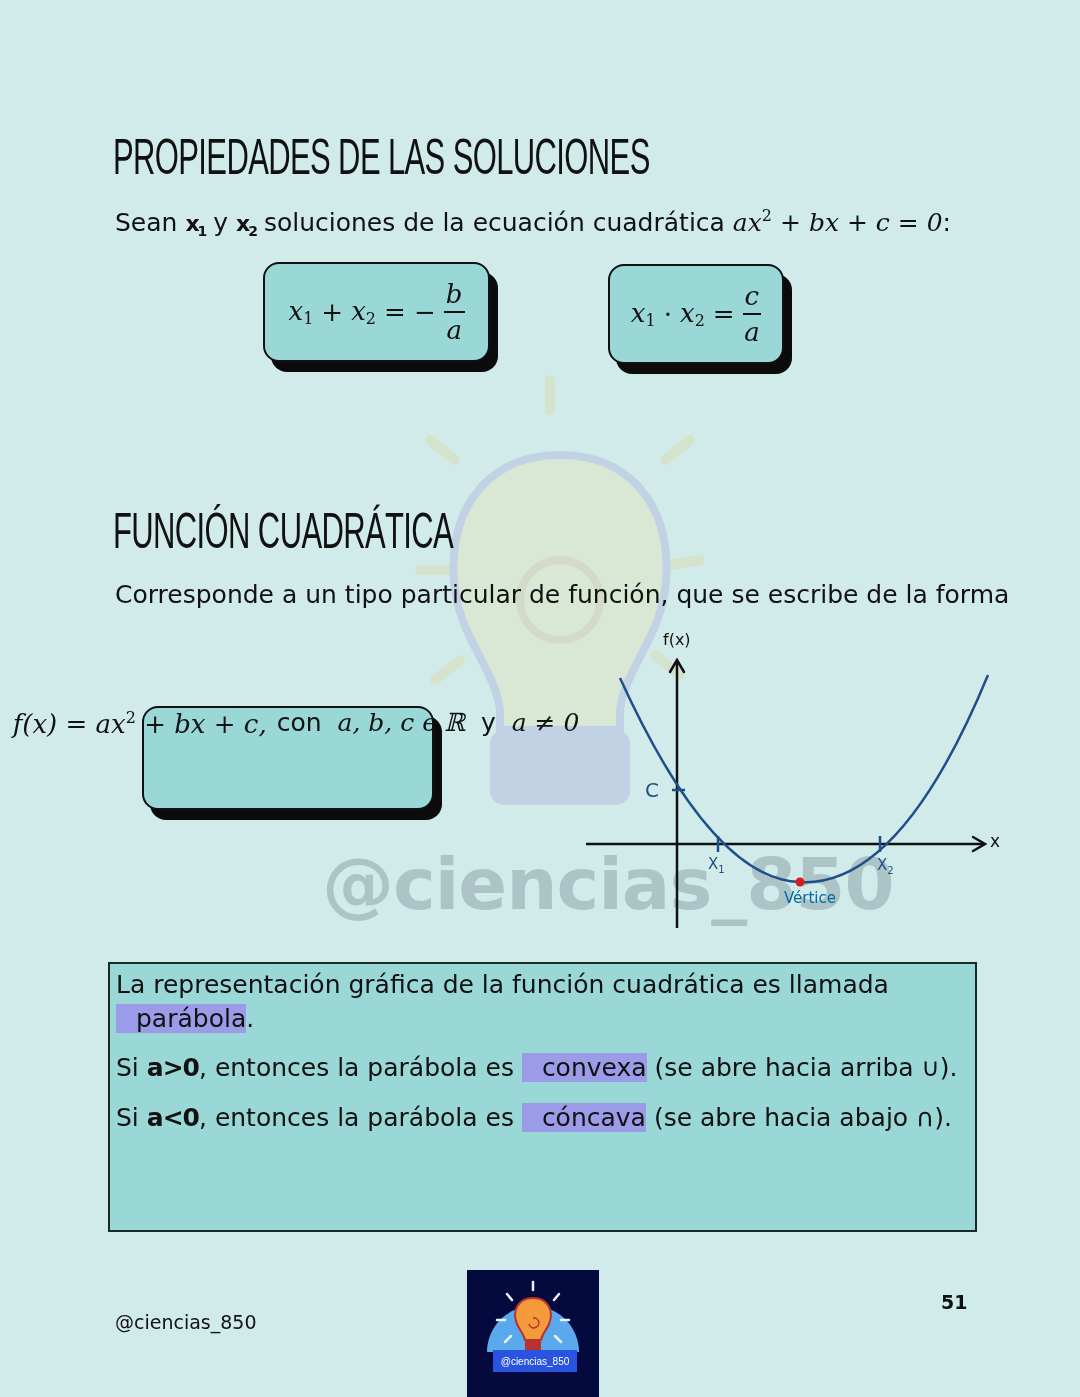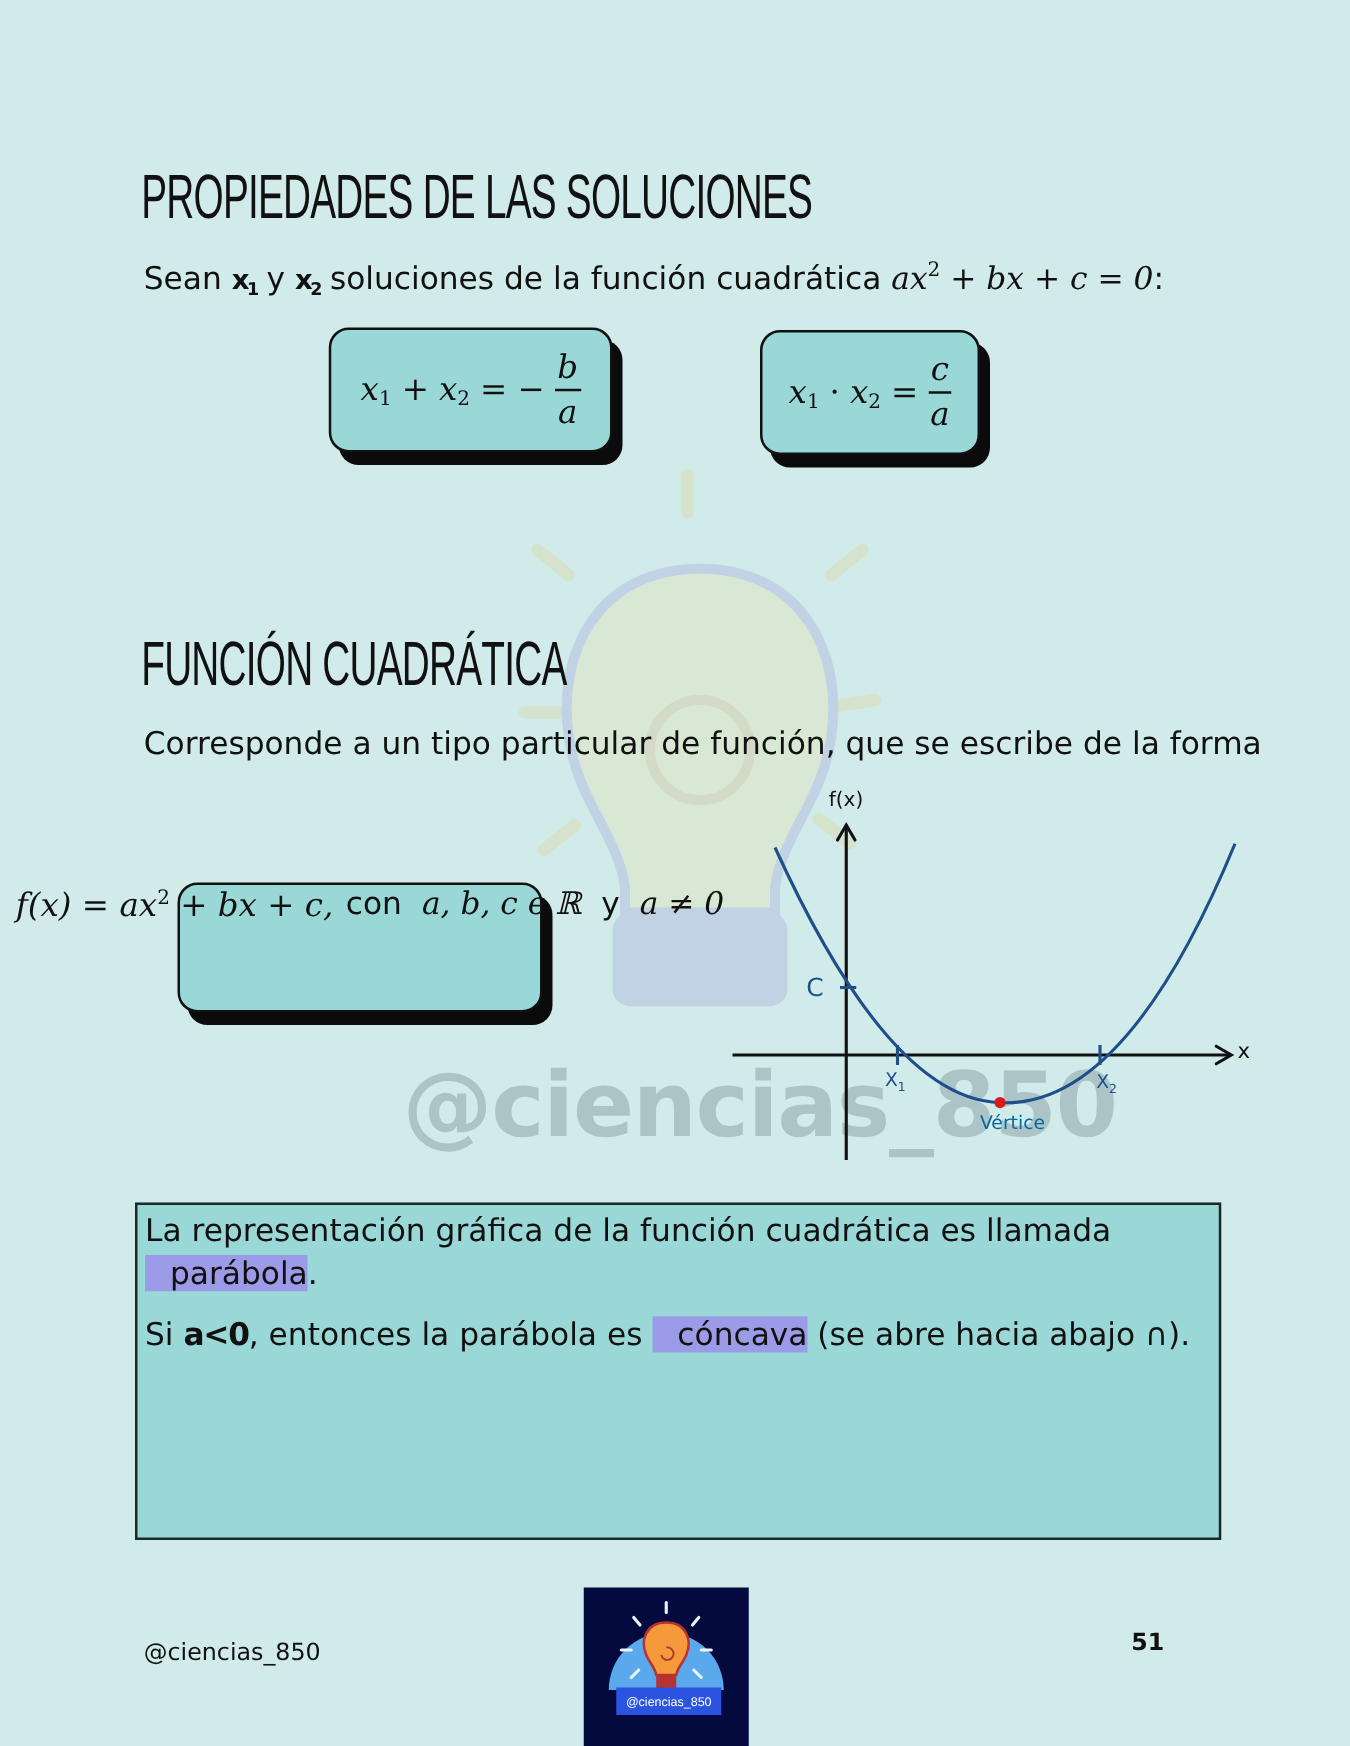--- a/index.html
+++ b/index.html
@@ -53,21 +53,21 @@
     left: 108px; top: 962px; width: 869px; height: 270px;
     background: #9ad8d7; border: 2px solid #1a2a2a;
     padding: 4px 6px;
   }
   .info-box p { font-size: 25px; line-height: 34px; margin-bottom: 16px; white-space: nowrap; }
   .info-box p.tight { margin-bottom: 15px; }
   .hl { background: #9c9be7; padding-left: 20px; }
   .bold-a { font-weight: 900; letter-spacing: -1px; }
 
   .footer-handle { left: 115px; top: 1311px; font-size: 19px; }
-  .page-num { left: 905px; top: 1291px; font-size: 19px; font-weight: bold; margin-top: 12px; }
+  .page-num { left: 941px; top: 1291px; font-size: 19px; font-weight: bold; }
   .logo { left: 467px; top: 1270px; width: 132px; height: 127px; background: #050a3e; }
 </style>
 </head>
 <body>
 
 <svg class="abs wm-bulb" viewBox="0 0 320 470">
   <g stroke="#e8c040" stroke-width="10" stroke-linecap="round" opacity="0.8">
     <line x1="150" y1="10" x2="150" y2="40"></line>
     <line x1="30" y1="70" x2="55" y2="90"></line>
     <line x1="290" y1="70" x2="265" y2="90"></line>
@@ -78,21 +78,21 @@
   </g>
   <path d="M160 85 C 80 85, 45 150, 55 220 C 62 270, 95 300, 100 340 L 100 360 L 220 360 L 220 340 C 225 300, 258 270, 265 220 C 275 150, 240 85, 160 85 Z" fill="#f3e18a" stroke="#8a7fd0" stroke-width="8"></path>
   <circle cx="160" cy="230" r="40" fill="none" stroke="#e0a050" stroke-width="8"></circle>
   <rect x="90" y="360" width="140" height="75" rx="14" fill="#8a7fd0"></rect>
 </svg>
 <div class="abs wm-text">@ciencias_850</div>
 
 <h1 class="abs h-title" style="left:113px; top:128px;">PROPIEDADES DE LAS SOLUCIONES</h1>
 
 <div class="abs body-text" style="left:115px; top:206px;">
-  <span>Sean </span><span class="bx"><span>x</span><sub>1</sub></span><span> y </span><span class="bx"><span>x</span><sub>2</sub></span><span> soluciones de la función cuadrática </span><span class="math"><span>ax</span><sup class="s">2</sup><span> + bx + c = 0</span></span><span>:</span>
+  <span>Sean </span><span class="bx"><span>x</span><sub>1</sub></span><span> y </span><span class="bx"><span>x</span><sub>2</sub></span><span> soluciones de la ecuación cuadrática </span><span class="math"><span>ax</span><sup class="s">2</sup><span> + bx + c = 0</span></span><span>:</span>
 </div>
 
 <div class="abs formula-box" style="left:263px; top:262px; width:227px; height:100px;">
   <div class="fml math">
     <span><span>x</span><sub class="s">1</sub></span>
     <span class="math-up"> + </span>
     <span><span>x</span><sub class="s">2</sub></span>
     <span class="math-up"> = −</span>
     <span class="frac">
         <span class="num">b</span>
@@ -146,20 +146,21 @@
 </svg>
 <div class="abs" style="left:663px; top:630px; font-size:16px; font-family:'DejaVu Sans',sans-serif;">f(x)</div>
 <div class="abs" style="left:990px; top:831px; font-size:17px;">x</div>
 <div class="abs" style="left:645px; top:778px; font-size:20px; color:#1f4f8a;">C</div>
 <div class="abs" style="left:708px; top:855px; font-size:15px; color:#1f4f8a;"><span>X</span><sub style="font-size:10px;">1</sub></div>
 <div class="abs" style="left:877px; top:856px; font-size:15px; color:#1f4f8a;"><span>X</span><sub style="font-size:10px;">2</sub></div>
 <div class="abs" style="left:784px; top:889px; font-size:15px; color:#0369a1;">Vértice</div>
 
 <div class="abs info-box">
   <p class="tight"><span>La representación gráfica de la función cuadrática es llamada</span><br><span class="hl">parábola</span><span>.</span></p>
+  <p><span>Si </span><span class="bold-a">a&gt;0</span><span>, entonces la parábola es </span><span class="hl">convexa</span><span> (se abre hacia arriba ∪).</span></p>
   <p><span>Si </span><span class="bold-a">a&lt;0</span><span>, entonces la parábola es </span><span class="hl">cóncava</span><span> (se abre hacia abajo ∩).</span></p>
 </div>
 
 <div class="abs footer-handle">@ciencias_850</div>
 <div class="abs page-num">51</div>
 <div class="abs logo">
   <svg width="132" height="127" viewBox="0 0 132 127">
     <path d="M20 82 A 46 46 0 1 1 112 82 Z" fill="#5aa9ec"></path>
     <g stroke="#e8f4ff" stroke-width="2.5" stroke-linecap="round">
       <line x1="66" y1="12" x2="66" y2="20"></line>

